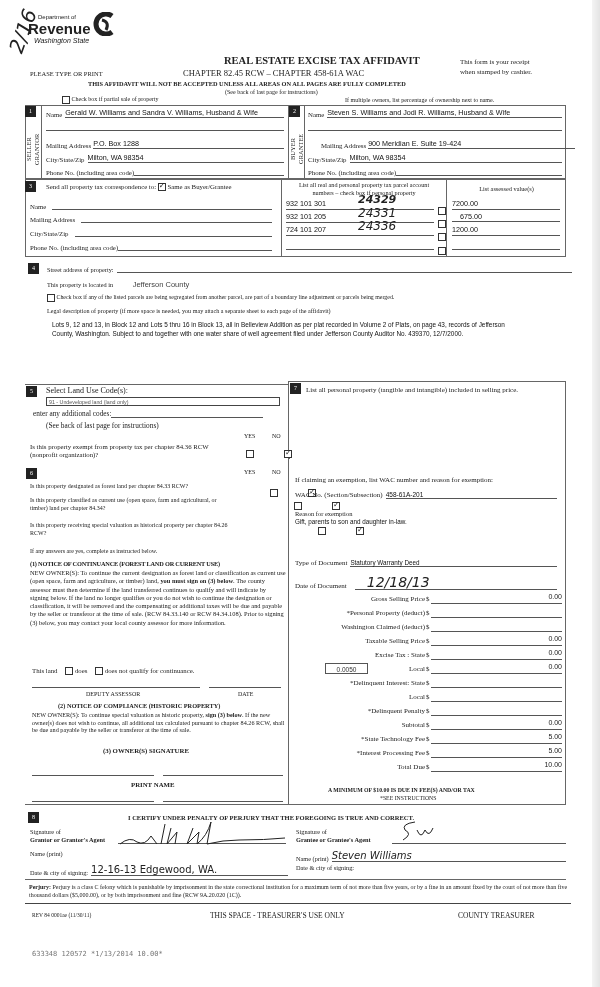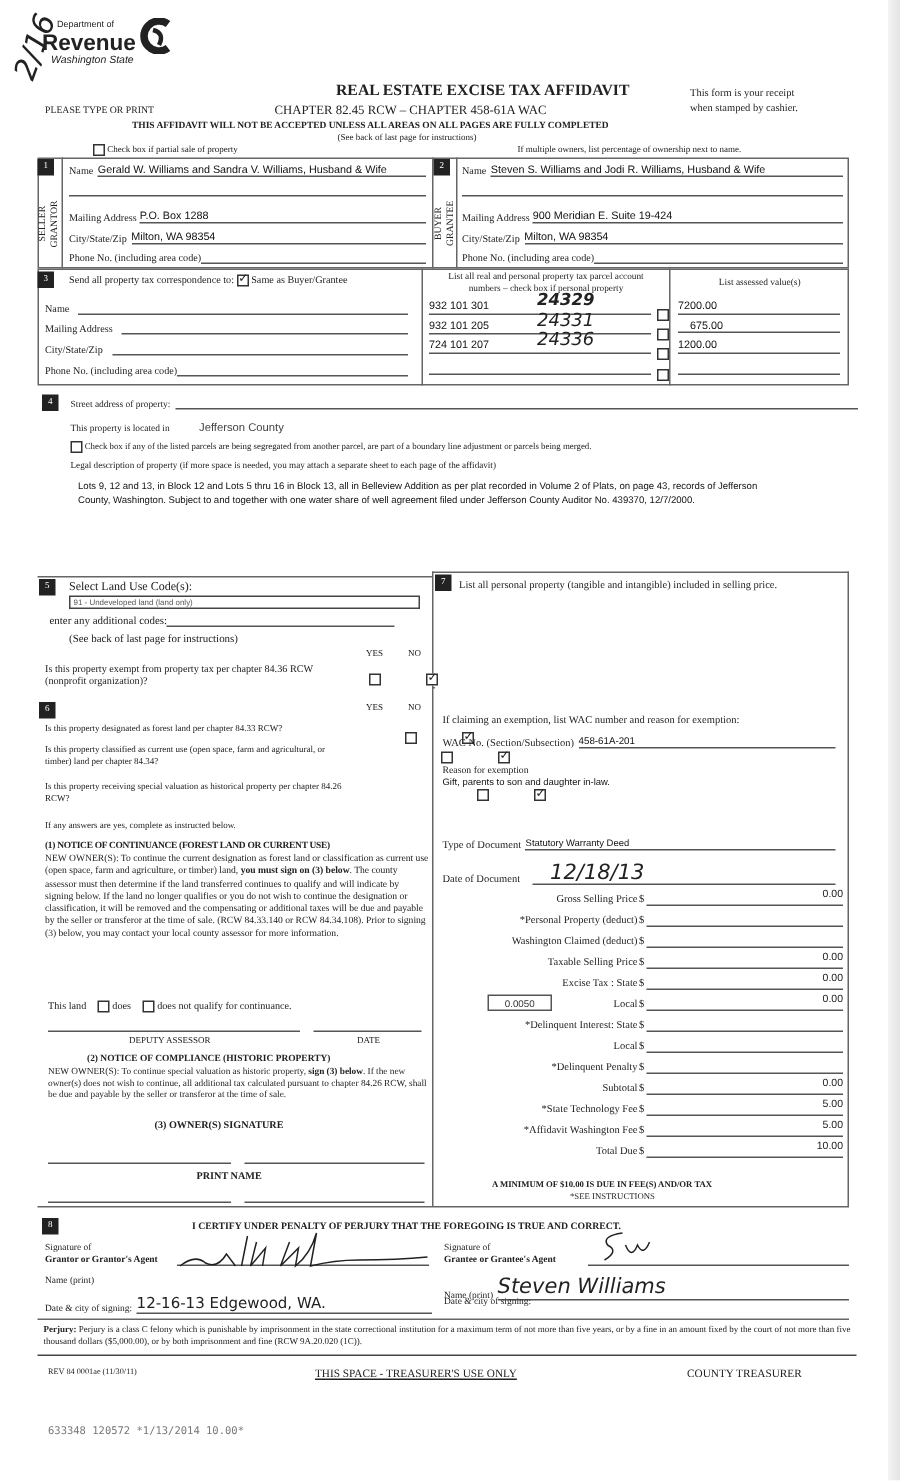--- a/index.html
+++ b/index.html
@@ -90,21 +90,21 @@
 <div class="abs" style="left:304px;top:105px;width:1px;height:74px;background:#666;"></div>
 <div class="vlabel" style="left:289px;top:125px;width:15px;height:48px;">
   <span>BUYER</span><br>
   <span>GRANTEE</span>
 </div>
 <div class="row lbl" style="left:308px;top:108px;width:254px;">
   <span>Name</span>
   <span class="line fill" style="flex:1;margin-left:3px;">Steven S. Williams and Jodi R. Williams, Husband &amp; Wife</span>
 </div>
 <div class="abs line" style="left:308px;top:130px;width:254px;"></div>
-<div class="row lbl" style="left:308px;top:139px;width:254px;">
+<div class="row lbl" style="left:321px;top:139px;width:254px;">
   <span>Mailing Address</span>
   <span class="line fill" style="flex:1;margin-left:2px;">900 Meridian E. Suite 19-424</span>
 </div>
 <div class="row lbl" style="left:308px;top:153px;width:254px;">
   <span>City/State/Zip</span>
   <span class="line fill" style="flex:1;margin-left:3px;">Milton, WA 98354</span>
 </div>
 <div class="row lbl" style="left:308px;top:167px;width:254px;">
   <span>Phone No. (including area code)</span>
   <span class="line fill" style="flex:1;height:8px;"></span>
@@ -319,21 +319,21 @@
       <span class="l">Subtotal</span>
       <span class="d">$</span>
       <span class="u">0.00</span>
     </div>
     <div class="amt-row" style="top: 733px;">
       <span class="l">*State Technology Fee</span>
       <span class="d">$</span>
       <span class="u">5.00</span>
     </div>
     <div class="amt-row" style="top: 747px;">
-      <span class="l">*Affidavit Washington Fee</span>
+      <span class="l">*Interest Processing Fee</span>
       <span class="d">$</span>
       <span class="u">5.00</span>
     </div>
     <div class="amt-row" style="top: 761px;">
       <span class="l">Total Due</span>
       <span class="d">$</span>
       <span class="u">10.00</span>
     </div>
   </div>
 <div class="abs sans" style="left:325px;top:663px;width:43px;height:11px;border:1px solid #555;font-size:6.5px;text-align:center;line-height:11px;color:#333;box-sizing:border-box;">0.0050</div>
@@ -364,35 +364,35 @@
 <div class="abs" style="left:296px;top:828px;font-size:6.3px;line-height:8px;">
   <div>Signature of</div>
   <div style="font-weight:bold;">Grantee or Grantee's Agent</div>
 </div>
 <div class="abs line" style="left:392px;top:843px;width:174px;"></div>
 <svg class="abs" width="40" height="28" style="left:395px;top:818px;">
   <path d="M20 4 Q6 6 10 12 Q18 16 8 22 M22 12 Q26 22 30 12 Q34 20 38 10" fill="none" stroke="#222" stroke-width="1"></path>
 </svg>
 <div class="row" style="left:296px;top:850px;width:270px;font-size:6.3px;">
   <span>Name (print)</span>
-  <span class="line hand" style="flex:1;margin-left:3px;font-size:14px;">Steven Williams</span>
+  <span class="line hand" style="flex:1;margin-left:3px;font-size:10px;">Steven Williams</span>
 </div>
 <div class="row" style="left:296px;top:864px;width:270px;font-size:6.3px;">
   <span>Date &amp; city of signing:</span>
 </div>
 
 <div class="abs" style="left:25px;top:879px;width:541px;height:1px;background:#666;"></div>
 <div class="abs" style="left:29px;top:883px;width:540px;font-size:6px;line-height:8px;">
   <b>Perjury:</b><span> Perjury is a class C felony which is punishable by imprisonment in the state correctional institution for a maximum term of not more than five years, or by a fine in an amount fixed by the court of not more than five thousand dollars ($5,000.00), or by both imprisonment and fine (RCW 9A.20.020 (1C)).</span>
 </div>
 <div class="abs" style="left:25px;top:903px;width:546px;height:1px;background:#444;"></div>
 
 
 <div class="abs" style="left:32px;top:912px;font-size:5.5px;">REV 84 0001ae (11/30/11)</div>
-<div class="abs" style="left:210px;top:911px;font-size:7.5px;text-decoration:underline;">THIS SPACE - TREASURER'S USE ONLY</div>
+<div class="abs" style="left:210px;top:911px;font-size:7.5px;">THIS SPACE - TREASURER'S USE ONLY</div>
 <div class="abs" style="left:458px;top:911px;font-size:7.5px;">COUNTY TREASURER</div>
 <div class="abs" style="left:32px;top:950px;font-size:7px;font-family:'DejaVu Sans Mono',monospace;color:#777;">633348 120572 *1/13/2014 10.00*</div>
 
 
 <div class="abs" style="left:592px;top:0;width:8px;height:987px;background:linear-gradient(to right,#f4f4f4,#e4e4e4);"></div>
 
 
 
 
 </body></html>

